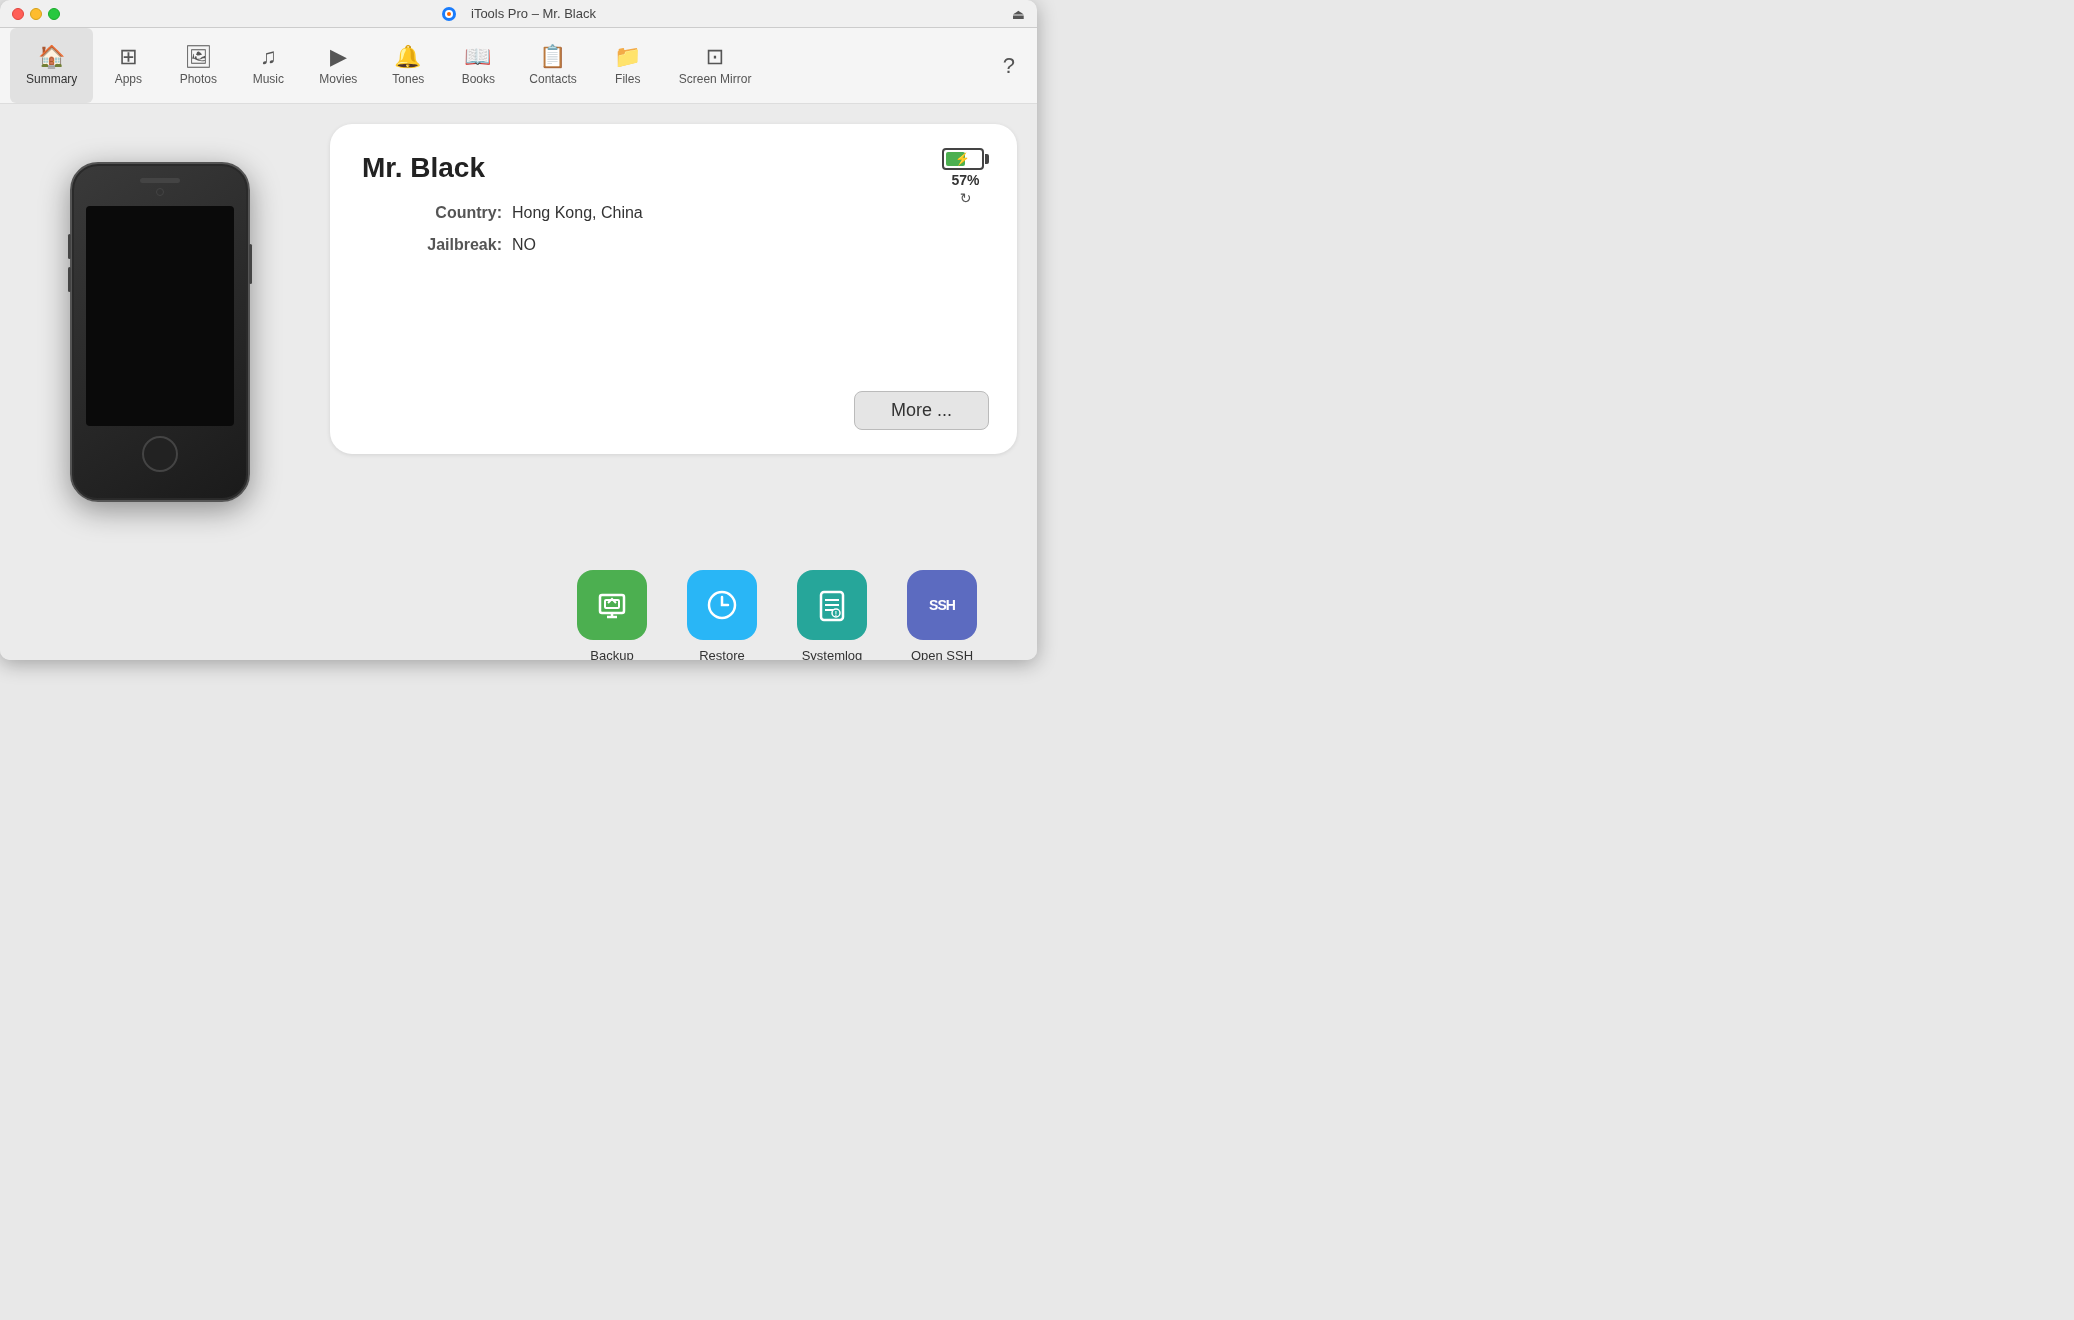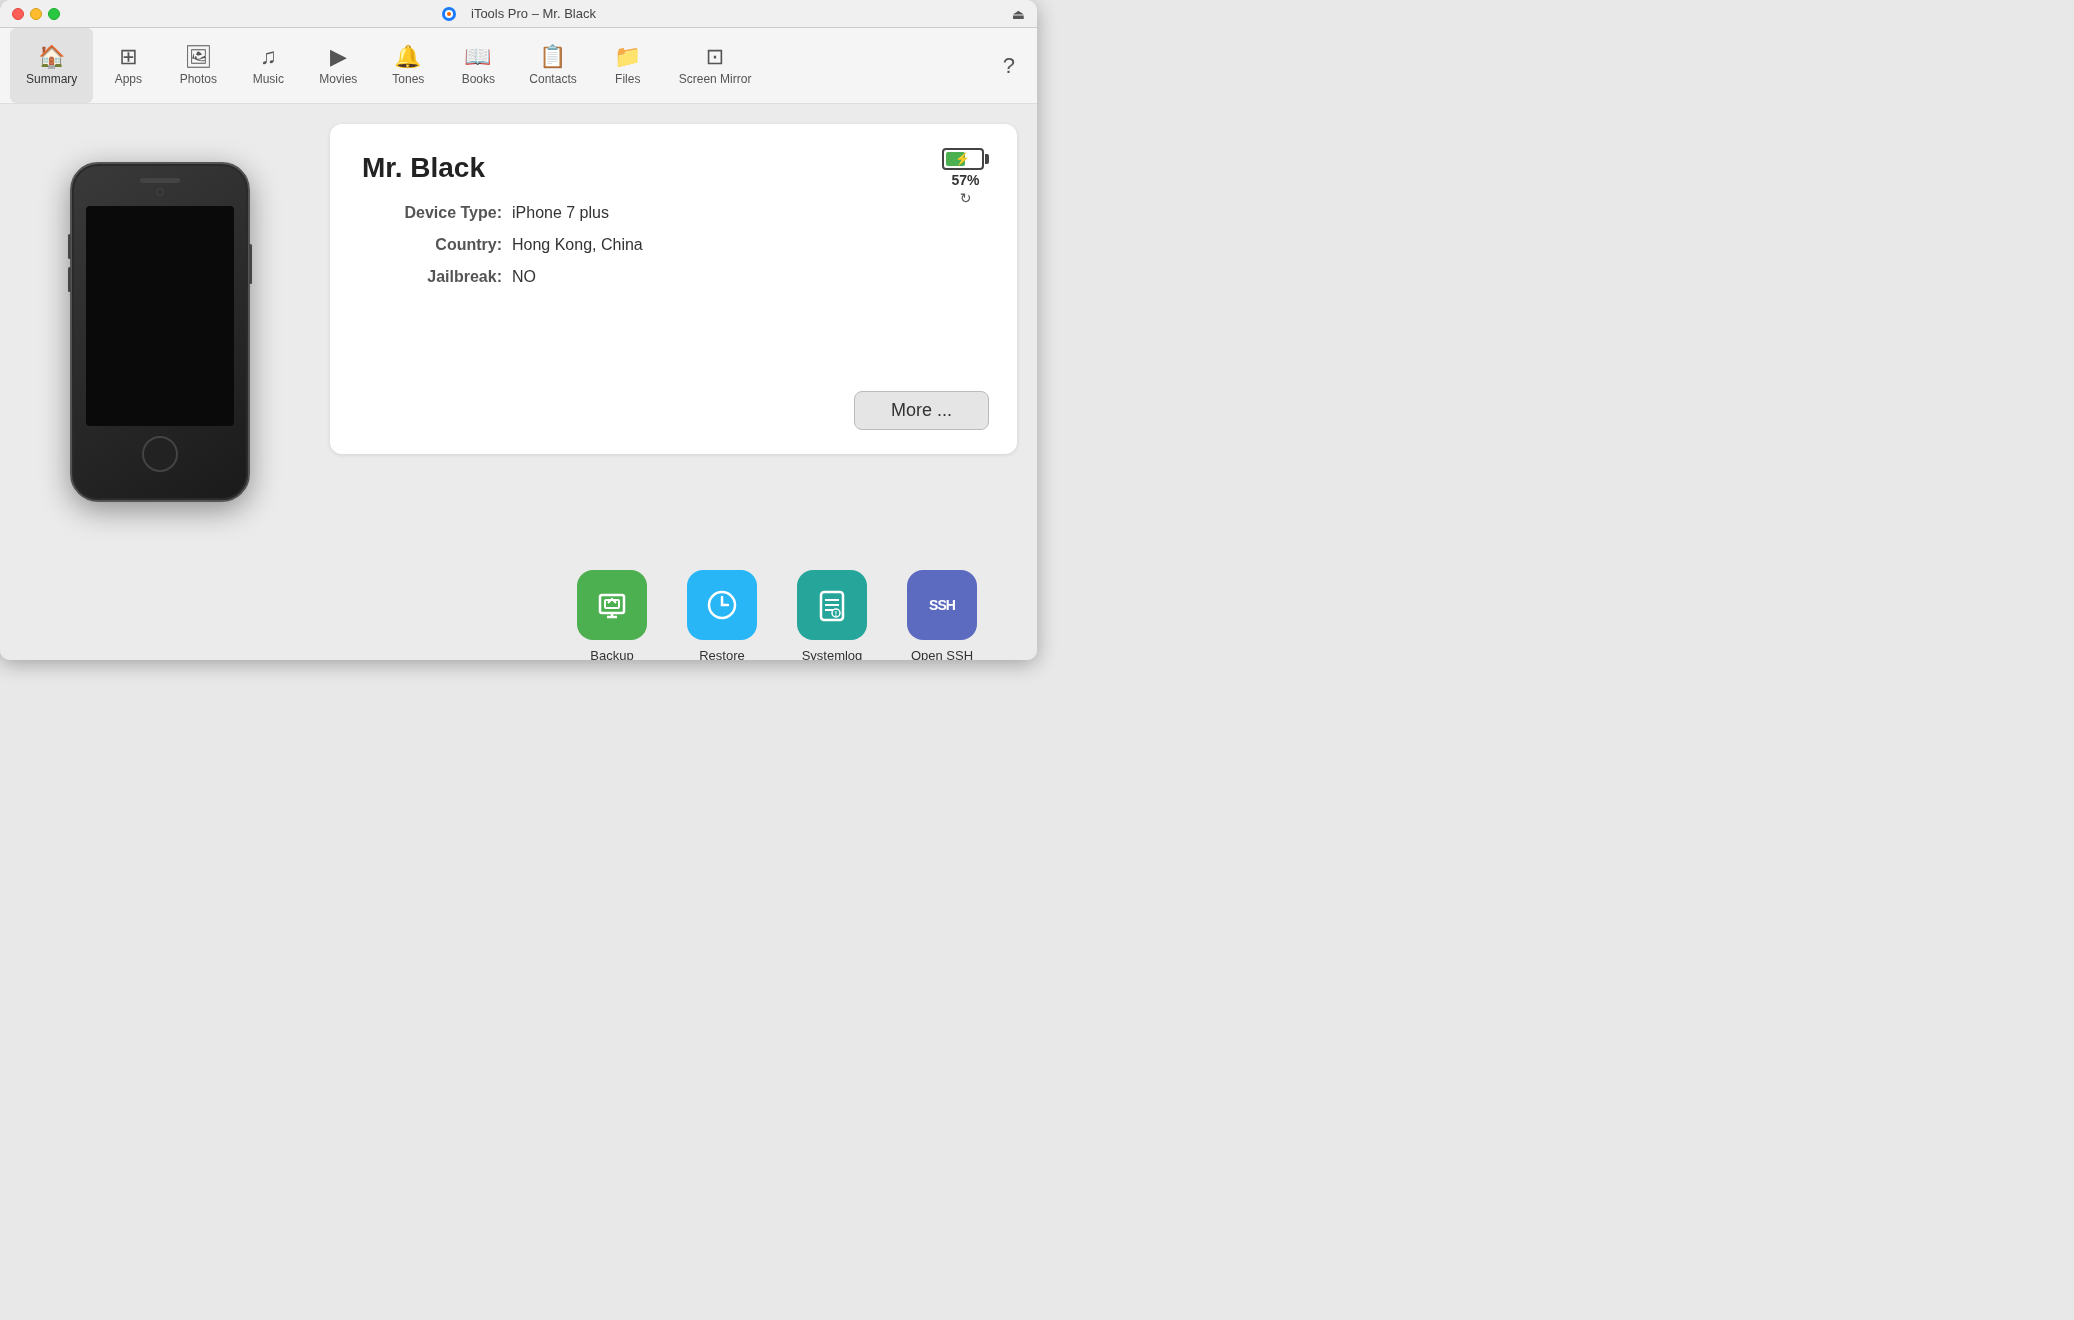--- a/index.html
+++ b/index.html
@@ -181,21 +181,21 @@
       top: 103px;
       width: 3px;
       height: 25px;
       background: #444;
       border-radius: 2px;
     }
 
     
     .info-card {
       background: white;
-      border-radius: 12px;
+      border-radius: 22px;
       padding: 28px 32px;
       flex: 1;
       position: relative;
       box-shadow: 0 1px 4px rgba(0,0,0,0.1);
       min-height: 320px;
       max-height: 330px;
     }
     .device-name {
       font-size: 28px;
       font-weight: 700;
@@ -478,24 +478,20 @@
         <div class="battery-body">
           <div class="battery-fill"></div>
           <span class="battery-bolt">⚡</span>
         </div>
         <div class="battery-tip"></div>
       </div>
       <div class="battery-percent">57%</div>
       <div class="battery-refresh">↻</div>
     </div>
 
-    <div class="device-info-row">
-      <span class="info-label">Device Type:</span>
-      <span class="info-value">iPhone 7 plus</span>
-    </div>
     <div class="device-info-row">
       <span class="info-label">Country:</span>
       <span class="info-value">Hong Kong, China</span>
     </div>
     <div class="device-info-row">
       <span class="info-label">Jailbreak:</span>
       <span class="info-value">NO</span>
     </div>
 
     <button class="more-button">More ...</button>

